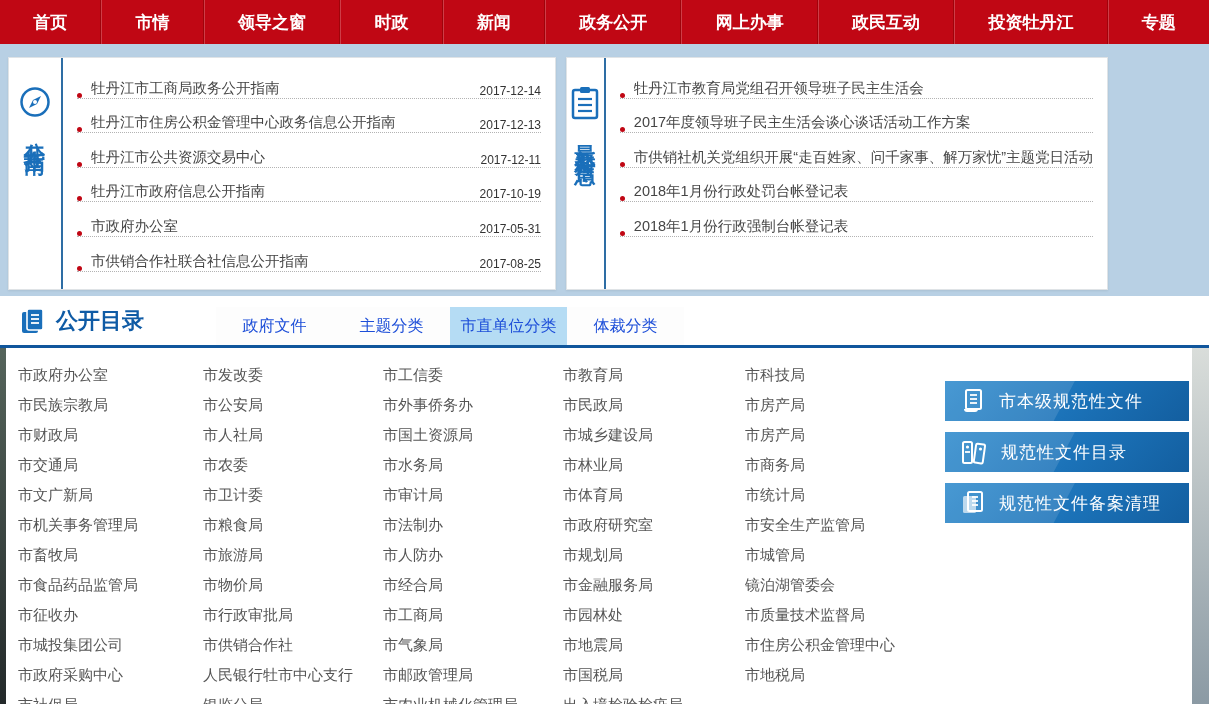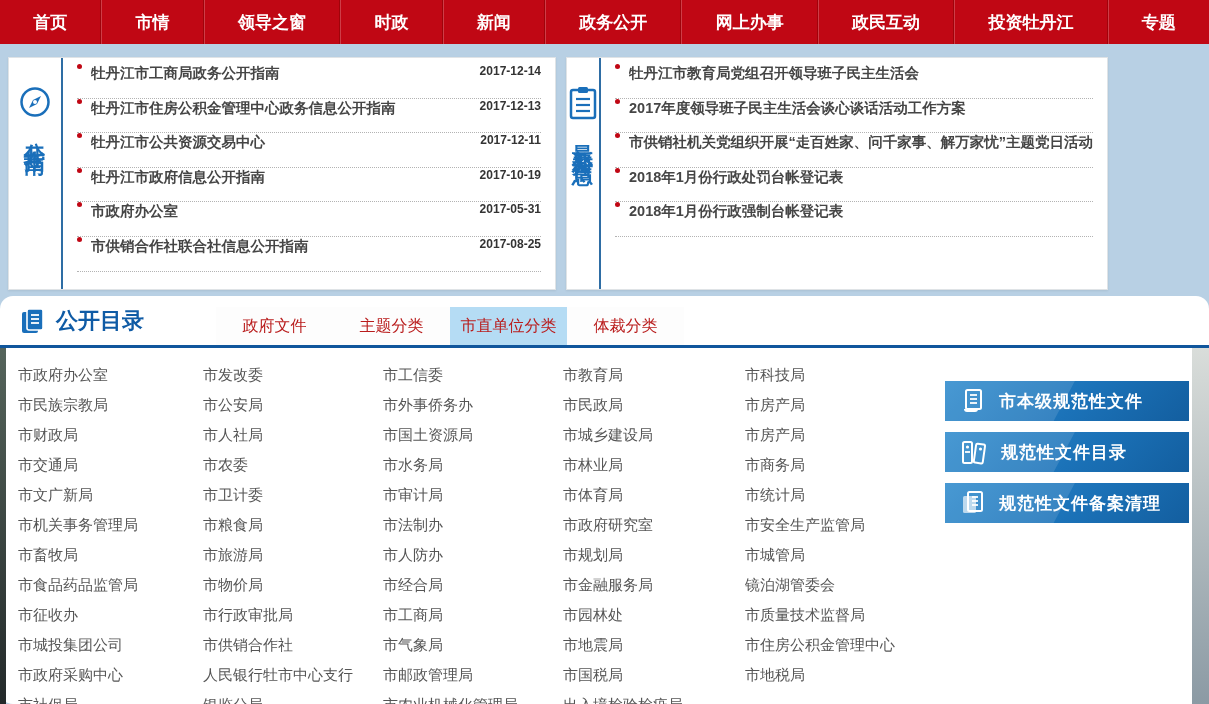--- a/index.html
+++ b/index.html
@@ -20,54 +20,54 @@
   .card { position:absolute; top:13px; height:233px; background:#fff; border:1px solid #dfe3e6;
     display:flex; box-shadow:0 1px 2px rgba(0,0,0,.08); }
   .card-guide { left:8px; width:548px; }
   .card-latest { left:566px; width:542px; }
   .v-label { width:54px; display:flex; flex-direction:column; align-items:center;
     padding-top:28px; border-right:2px solid #2e6da4; }
   .v-label svg { flex:0 0 auto; }
   .v-text { margin-top:8px; writing-mode:vertical-rl; text-orientation:upright;
     font-size:21px; font-weight:bold; color:#1a6fba; letter-spacing:4px; line-height:1; }
   .panel-list { list-style:none; flex:1; padding:6px 14px 0 14px; }
-  .panel-item { display:flex; align-items:flex-start; height:34.6px;
-    border-bottom:1px dotted #b3b3b3; cursor:pointer;font-weight:bold; }
+  .panel-item { display:flex; align-items:flex-end; height:34.6px;
+    border-bottom:1px dotted #b3b3b3; cursor:pointer; }
   .bullet { width:5px; height:5px; border-radius:50%; background:#c00714; margin-right:9px; flex:0 0 auto; }
   .item-text { flex:1; font-size:14.5px; color:#454545; white-space:nowrap; overflow:hidden; }
   .item-date { font-size:12px; color:#333; margin-left:10px; }
 
   
-  .lower { position:absolute; top:296px; left:0; width:1209px; height:408px; background:#fff;border-radius:13px; }
+  .lower { position:absolute; top:296px; left:0; width:1209px; height:408px; background:#fff; }
   .edge-left { position:absolute; left:0; top:52px; width:6px; height:356px;
     background:linear-gradient(#55645b,#23292a); }
   .edge-right { position:absolute; right:0; top:52px; width:17px; height:356px;
     background:linear-gradient(#d9ddda,#8b9aa4); }
 
   .cat-header { position:relative; height:49px; display:flex; align-items:center; padding-left:18px; }
   .cat-icon { display:flex; margin-right:8px; }
   .cat-title { font-size:22px; font-weight:bold; color:#0f5ba5; }
   .tabs { display:flex; margin-left:72px; align-self:flex-end; }
   .tab { width:117px; height:38px; display:flex; align-items:center; justify-content:center;
-    font-size:16px; color:#b91c1c; cursor:pointer; background:#fdfdfd; }
+    font-size:16px; color:#1d4ed8; cursor:pointer; background:#fdfdfd; }
   .tab.active { background:#b5dcf4; }
   .blue-hr { height:3px; background:#10569c; }
 
   .dept-grid { position:absolute; left:18px; top:64px; width:920px;
     display:grid; grid-template-columns:185px 180px 180px 182px 1fr; grid-auto-rows:30px; }
   .dept { font-size:15px; color:#555; line-height:30px; white-space:nowrap; cursor:pointer; }
 
   .side-buttons { position:absolute; right:20px; top:85px; width:244px; }
   .side-btn { position:relative; width:244px; height:40px; margin-bottom:11px;
     display:flex; align-items:center; padding-left:14px; cursor:pointer; overflow:hidden;
     background:linear-gradient(135deg,#2f8bcd 0%,#1b72b8 55%,#135e9f 100%); }
   .side-btn::after { content:""; position:absolute; left:-30px; top:-40px; width:140px; height:120px;
     background:rgba(255,255,255,.12); transform:rotate(28deg); pointer-events:none; }
   .side-btn .icon { display:flex; margin-right:12px; }
-  .side-btn .lbl { color:#fff; font-size:17px; font-weight:bold; letter-spacing:1px; }
+  .side-btn .lbl { color:#fff; font-size:17px; font-weight:normal; letter-spacing:1px; }
 </style>
 </head>
 <body>
 
 <div class="page">
 
   <nav class="nav" id="nav">
       <div class="nav-item">首页</div>
       <div class="nav-item">市情</div>
       <div class="nav-item">领导之窗</div>

